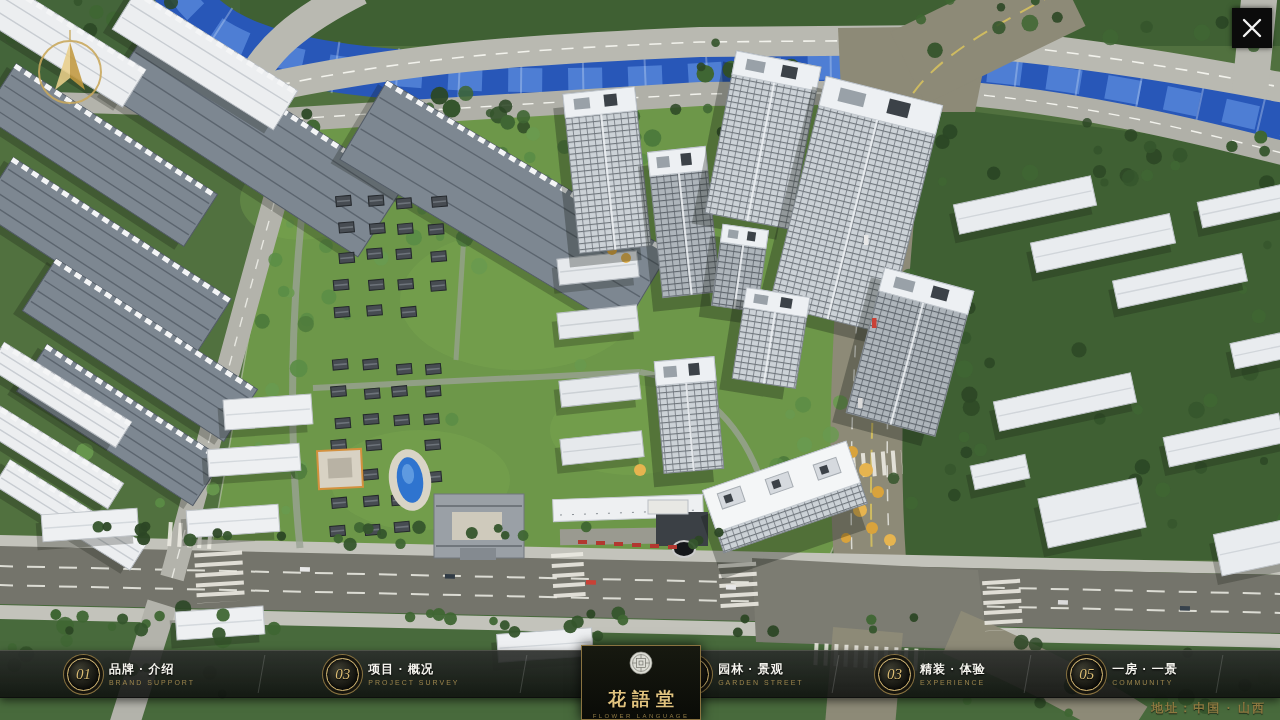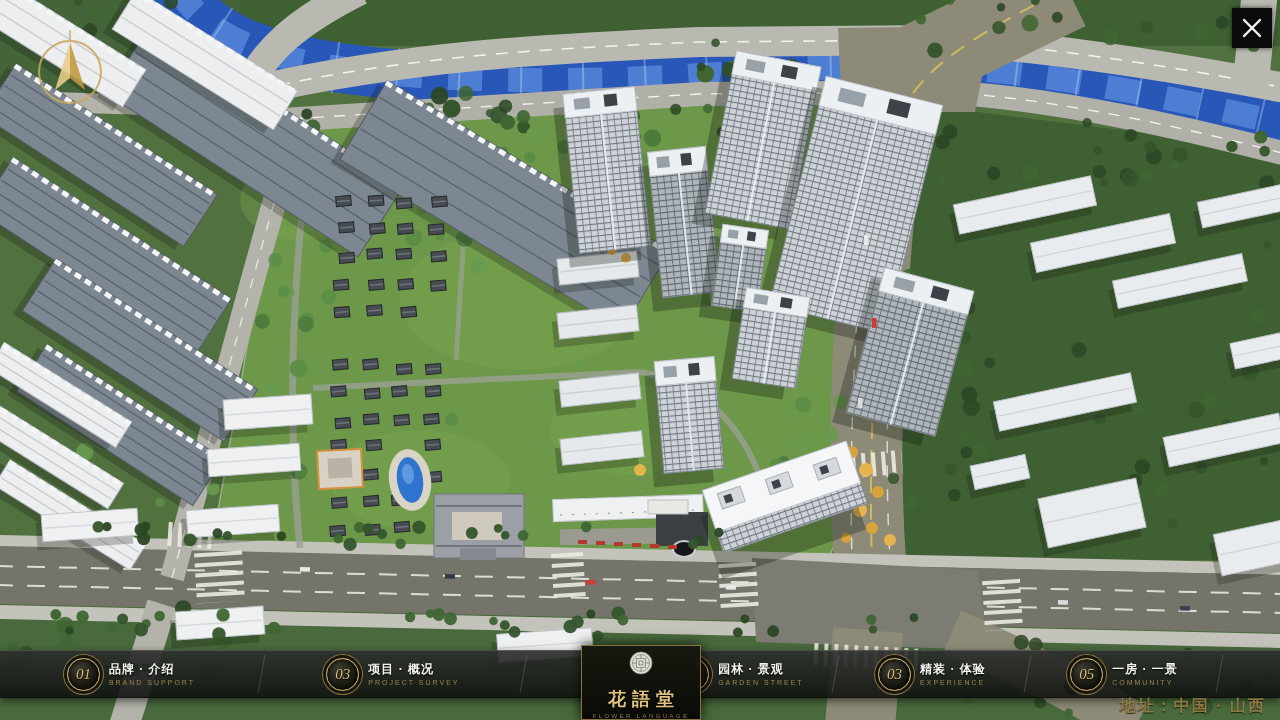--- a/index.html
+++ b/index.html
@@ -44,21 +44,21 @@
     background:linear-gradient(180deg,#171910,#0a0b07);
     border:1px solid #8a7340;box-sizing:border-box;
     box-shadow:0 0 12px rgba(0,0,0,.85);
     display:flex;flex-direction:column;align-items:center;}
   .seal{width:30px;height:30px;margin-top:4px;}
   .logo-title{font-family:"Liberation Serif","DejaVu Serif",serif;font-size:18px;color:#e0c27e;
     letter-spacing:6px;text-indent:6px;margin-top:11px;text-shadow:0 1px 2px #000;font-weight:bold;}
   .logo-sub{font-size:6px;color:#8f7a45;letter-spacing:2.4px;margin-top:2px;}
 
   
-  .address{position:absolute;right:14px;bottom:3px;z-index:5;font-size:16px;font-weight:bold;
+  .address{position:absolute;right:14px;bottom:3px;z-index:5;font-size:12px;font-weight:bold;
     color:#8e7940;letter-spacing:2px;text-shadow:0 1px 1px rgba(0,0,0,.65);}
 </style>
 </head>
 <body>
 
 <svg id="map-render" width="1280" height="720" viewBox="0 0 1280 720" xmlns="http://www.w3.org/2000/svg">
   <defs>
     <pattern id="pat-win" width="7" height="6" patternUnits="userSpaceOnUse">
       <rect width="7" height="6" fill="#ccd2d7"></rect>
       <path d="M0 .6H7" stroke="#666d74" stroke-width="1"></path>

